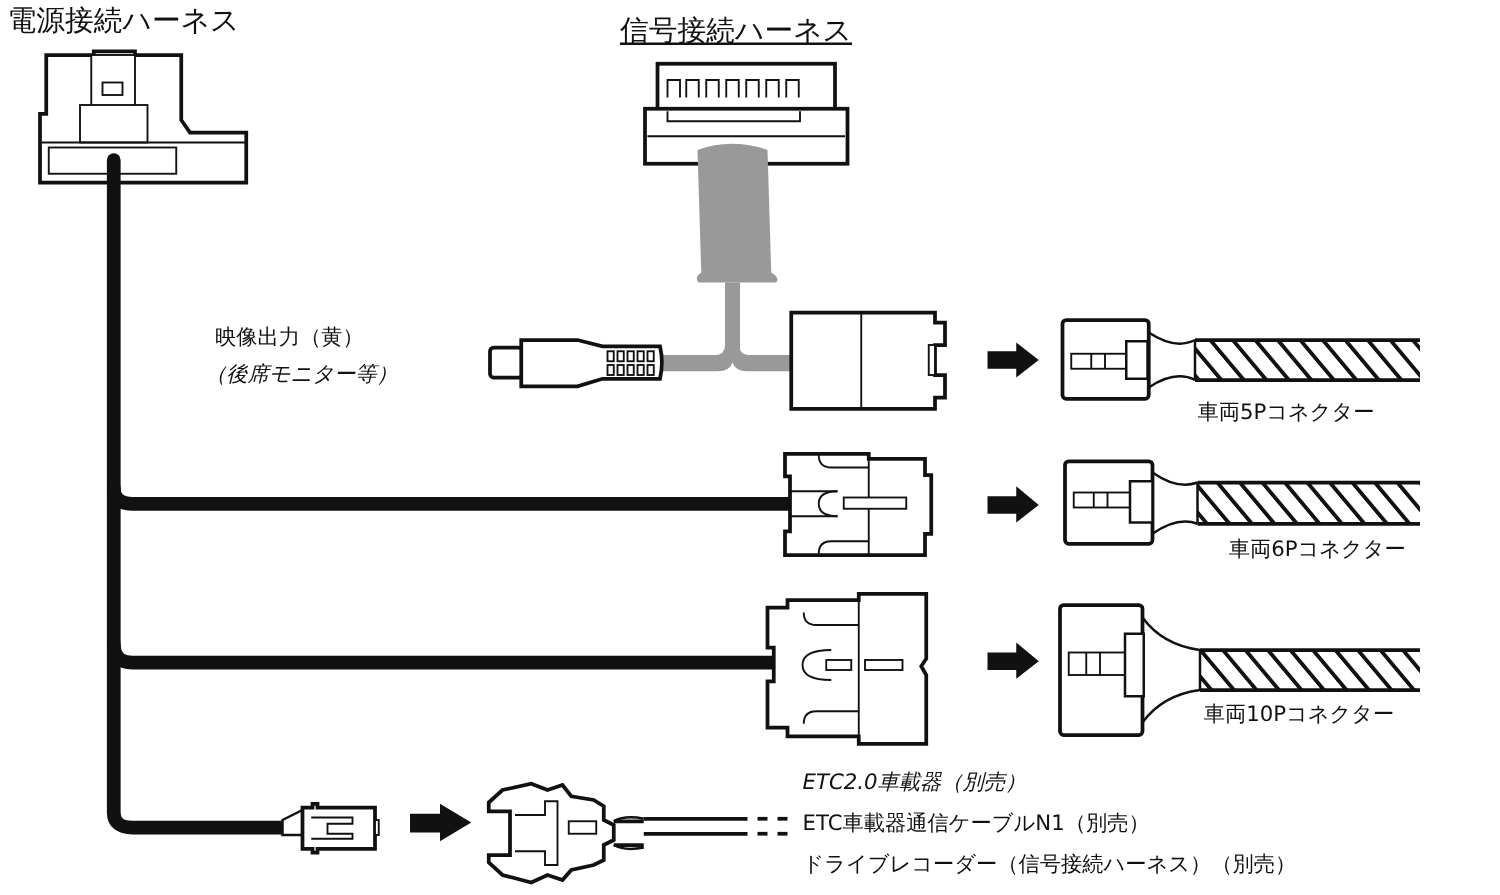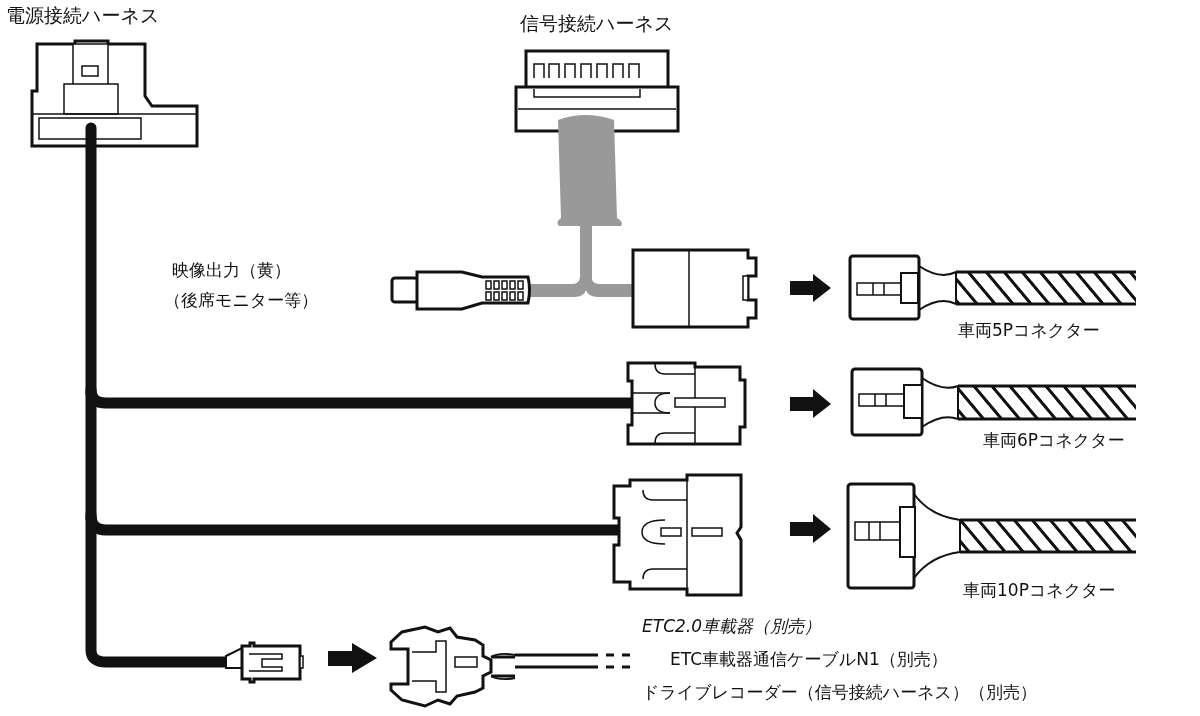--- a/index.html
+++ b/index.html
@@ -1,19 +1,19 @@
 <!DOCTYPE html>
 <html><head>
 <meta charset="utf-8">
 <style>
   html, body { margin:0; padding:0; background:#ffffff; }
   body { width:1200px; height:716px; position:relative; overflow:hidden;
          font-family:"DejaVu Sans","Liberation Sans",sans-serif; color:#111; }
   svg#diagram { position:absolute; left:0; top:0; }
-  .lbl { position:absolute; white-space:nowrap; font-size:19px; line-height:1; color:#111; letter-spacing:0; }
+  .lbl { position:absolute; white-space:nowrap; font-size:23px; line-height:1; color:#111; letter-spacing:0; }
   .lbl.small { font-size:17px; }
 </style>
 </head>
 <body>
 
 <svg id="diagram" width="1200" height="716" viewBox="0 0 1200 716" xmlns="http://www.w3.org/2000/svg">
   <defs>
     <pattern id="hatch" patternUnits="userSpaceOnUse" width="18" height="40" patternTransform="skewX(40)">
       <rect width="18" height="40" fill="#fff"></rect>
       <line x1="2" y1="0" x2="2" y2="40" stroke="#111" stroke-width="4"></line>
@@ -174,24 +174,24 @@
   </g>
   <g stroke="#111" stroke-width="3" fill="none">
     <line x1="606" y1="655" x2="614" y2="655"></line>
       <line x1="622" y1="655" x2="630" y2="655"></line>
     <line x1="606" y1="667" x2="614" y2="667"></line>
       <line x1="622" y1="667" x2="630" y2="667"></line>
   </g>
 </svg>
 
 <div class="lbl" style="left:6px; top:6px;">電源接続ハーネス</div>
-<div class="lbl" style="left:520px; top:14px;">信号接続ハーネス</div>
+<div class="lbl" style="left:496px; top:14px;text-decoration:underline;">信号接続ハーネス</div>
 
 <div class="lbl small" style="left:172px; top:262px;">映像出力（黄）</div>
-<div class="lbl small" style="left:164px; top:292px;">（後席モニター等）</div>
+<div class="lbl small" style="left:164px; top:292px;font-style:italic;">（後席モニター等）</div>
 
 <div class="lbl small" style="left:958px; top:322px;">車両5Pコネクター</div>
 <div class="lbl small" style="left:983px; top:432px;">車両6Pコネクター</div>
-<div class="lbl small" style="left:963px; top:582px;">車両10Pコネクター</div>
+<div class="lbl small" style="left:963px; top:564px;">車両10Pコネクター</div>
 
 <div class="lbl small" style="left:642px; top:618px;font-style:italic;">ETC2.0車載器（別売）</div>
-<div class="lbl small" style="left:670px; top:651px;">ETC車載器通信ケーブルN1（別売）</div>
+<div class="lbl small" style="left:642px; top:651px;">ETC車載器通信ケーブルN1（別売）</div>
 <div class="lbl small" style="left:642px; top:684px;">ドライブレコーダー（信号接続ハーネス）（別売）</div>
 
 </body></html>

